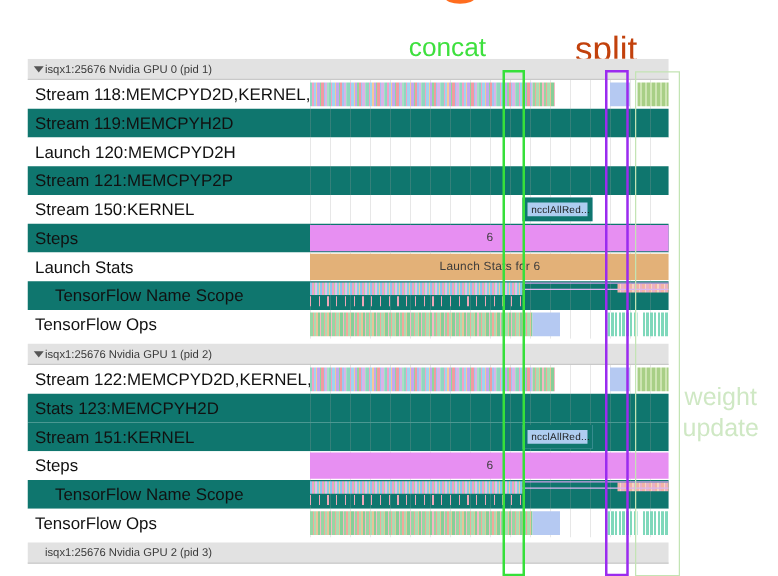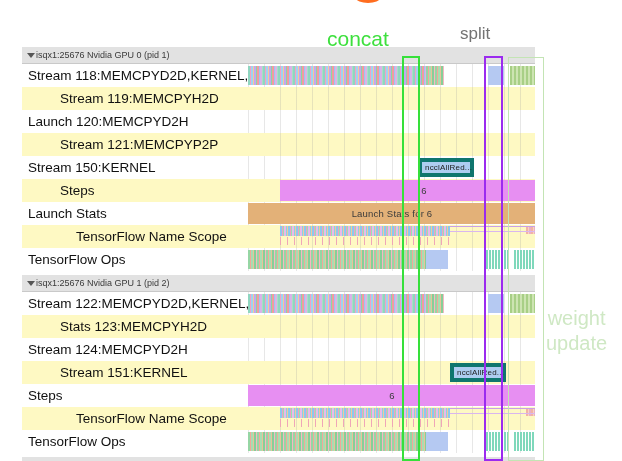--- a/index.html
+++ b/index.html
@@ -5,21 +5,21 @@
   html,body{margin:0;padding:0;background:#ffffff;}
   body{
     width:622px;height:461px;position:relative;overflow:hidden;
     font-family:"Liberation Sans","DejaVu Sans",sans-serif;
     -webkit-font-smoothing:antialiased;
   }
 
   
   .annot{position:absolute;font-weight:400;white-space:nowrap;text-align:center;}
   #annot-concat{left:327px;top:27px;font-size:21px;color:#3ee03e;}
-  #annot-split{left:460px;top:24px;font-size:17px;color:#737373;}
+  #annot-split{left:460px;top:24px;font-size:28px;color:#c2410c;}
   #annot-nccl{left:427px;top:107px;font-size:21px;color:#4d6fd8;}
   #annot-weight{left:546px;top:306px;font-size:20px;color:#cfe8c4;line-height:25px;}
   #annot-weight span{display:block;}
   #orange-clip{position:absolute;left:356px;top:-7px;width:24px;height:10px;
      background:#ff6d1f;border-radius:50%;}
 
   
   .hl{position:absolute;box-sizing:border-box;background:transparent;}
   #box-concat{left:402px;top:56px;width:18px;height:405px;border:2px solid #36e03a;}
   #box-split{left:484px;top:56px;width:19px;height:405px;border:2px solid #9b2bef;}
@@ -42,21 +42,21 @@
 
   .row{height:23px;display:flex;align-items:stretch;position:relative;}
   .row .lbl{
     width:226px;min-width:226px;box-sizing:border-box;
     padding-left:6px;display:flex;align-items:center;
     font-size:13.5px;color:#111;white-space:nowrap;overflow:hidden;
     background:transparent;position:relative;z-index:3;
   }
   .row .lbl.indent{padding-left:22px;}
   .row .track{flex:1;position:relative;overflow:hidden;}
-  .row.alt{background:#fef9c3;padding-left:32px;}
+  .row.alt{background:#0f766e;}
   .row.plain{background:#ffffff;}
   .gap{height:4px;background:#ffffff;}
 
   
   .bar{position:absolute;top:2px;height:19px;box-sizing:border-box;}
   .bar.full{top:1px;height:21px;}
   .bar-label{
     position:absolute;left:0;right:0;top:0;bottom:0;
     display:flex;align-items:center;justify-content:center;
     font-size:9.5px;color:#3b3b3b;letter-spacing:.2px;
@@ -215,26 +215,20 @@
         <div class="stripes s-blue" style="left: 240px; width: 16px;"></div>
         <div class="stripes s-lgreen" style="left: 262px; width: 46px;"></div>
       </div>
     </div>
     <div class="row alt">
       <div class="lbl">Stats 123:MEMCPYH2D</div>
       <div class="track">
         <div class="ticks" style="left: 0px; right: 0px;"></div>
       </div>
     </div>
-    <div class="row plain">
-      <div class="lbl">Stream 124:MEMCPYD2H</div>
-      <div class="track">
-        <div class="ticks" style="left: 0px; right: 0px;"></div>
-      </div>
-    </div>
     <div class="row alt">
       <div class="lbl">Stream 151:KERNEL</div>
       <div class="track">
         <div class="ticks" style="left: 0px; right: 0px;"></div>
         <div class="bar nccl-bar" style="left: 170px; width: 56px;">
           <div class="bar-label">ncclAllRed...</div>
         </div>
       </div>
     </div>
     <div class="row plain">

